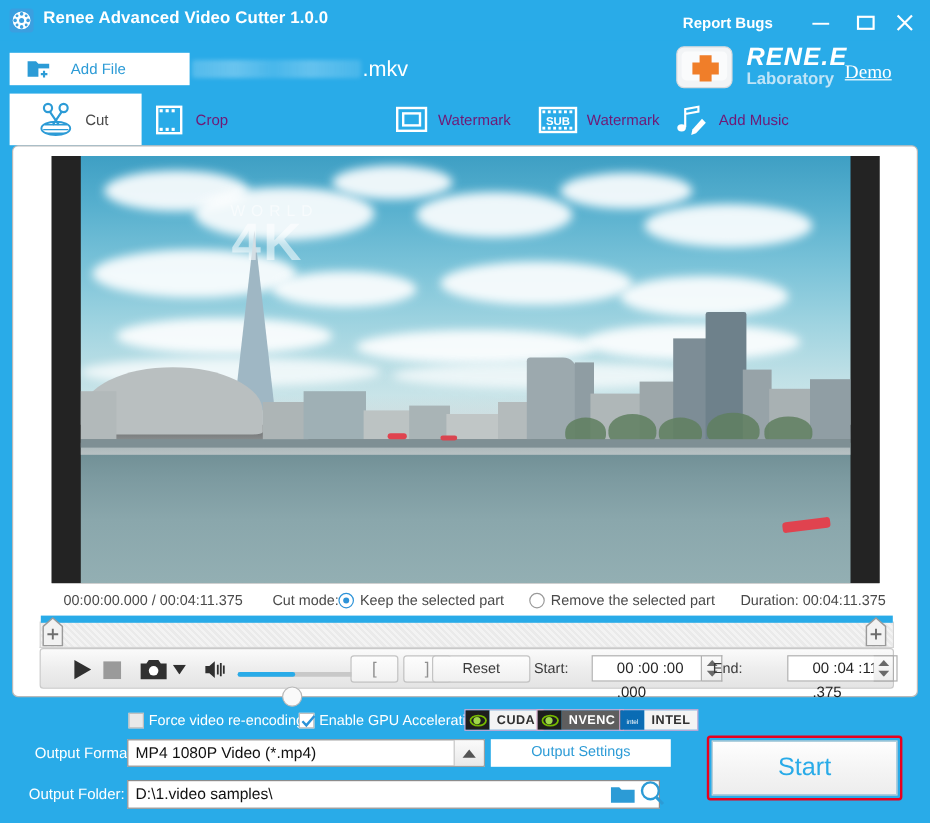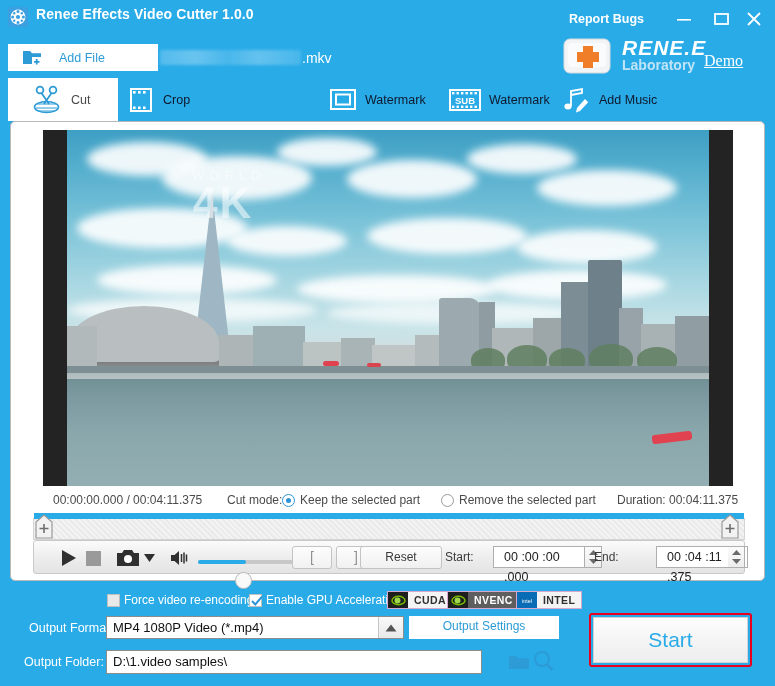--- a/index.html
+++ b/index.html
@@ -59,34 +59,34 @@
   .file-blur {
     width: 141px; height: 15px;
     background: linear-gradient(90deg,
       rgba(255,255,255,.20), rgba(255,255,255,.30) 25%,
       rgba(255,255,255,.15) 48%, rgba(255,255,255,.28) 70%,
       rgba(255,255,255,.14));
     filter: blur(1.6px);
     border-radius: 2px;
   }
   .file-ext {
-    font-size: 14px; color: #ffffff; margin-left: 1px;
+    font-size: 18px; color: #ffffff; margin-left: 1px;
   }
 
   
   .tabbar {
     position: absolute; left: 0; top: 78px; width: 643px; height: 43px;
   }
   .tab {
     position: absolute; top: 0; height: 43px;
     display: flex; align-items: center; cursor: pointer;
   }
   .tab .tab-ico { flex: 0 0 auto; display:flex; justify-content:center; }
   .tab .tab-lbl {
-    font-size: 12.5px; color: #0f172a; margin-left: 7px; white-space: nowrap;
+    font-size: 12.5px; color: #701a75; margin-left: 7px; white-space: nowrap;
   }
   .tab.active { background: #ffffff; }
   .tab.active .tab-lbl { color: #4A4A4A; }
 
   
   .panel {
     position: absolute; left: 10px; top: 121px; width: 755px; height: 460px;
     background: #ffffff; border: 1px solid #B9B9B9; border-radius: 5px;
   }
   .video-area {
@@ -208,21 +208,21 @@
     background: linear-gradient(180deg,#FDFDFD,#F0F0F0);
     border:1px solid #C3C3C3; border-radius:3px;
     color:#3A3A3A; font-size:12px; text-align:center; line-height:21px; cursor:pointer;
   }
   .tlabel { position:absolute; top:9px; font-size:12px; color:#3A3A3A; }
   .t-start { left:411px; }
   .t-end   { left:560px; }
   .tfield {
     position:absolute; top:5px; height:22px;
     background:#fff; border:1px solid #AFAFAF;
-    font-size:12.5px; color:#222; line-height:20px; padding-left:10px;
+    font-size:12.5px; color:#222; line-height:20px; padding-left:20px;
     font-family:"Liberation Sans", sans-serif;
   }
   .f-start { left:459px; width:92px; }
   .f-end   { left:622px; width:92px; }
   .spin {
     position:absolute; top:5px; width:17px; height:22px;
     background: linear-gradient(180deg,#FBFBFB,#EDEDED);
     border:1px solid #AFAFAF; border-left:none; cursor:pointer;
   }
   .s-start { left:551px; }
@@ -276,21 +276,21 @@
     background: linear-gradient(180deg,#FAFAFA,#E9E9E9);
     border-left:1px solid #C5C5C5; cursor:pointer;
     display:flex; align-items:center; justify-content:center;
   }
   .outset-btn {
     position:absolute; left:409px; top:616px; width:150px; height:23px;
     background:#ffffff; cursor:pointer;
     font-size:12px; color:#2C9BD6; text-align:center; line-height:21px;
   }
   .folder-field {
-    position:absolute; left:106px; top:650px; width:376px; height:24px;
+    position:absolute; left:106px; top:650px; width:444px; height:24px;
     background:#ffffff; border:1px solid #8C8C8C;
   }
   .folder-val { position:absolute; left:6px; top:3px; font-size:13px; color:#111; }
   .f-ico { position:absolute; top:4px; cursor:pointer; }
   .f-ico svg{display:block;}
   .ico-folder { left:509px; }
   .ico-search { left:533px; }
 
   .start-wrap {
     position:absolute; left:589px; top:613px; width:163px; height:54px;
@@ -315,21 +315,21 @@
       <circle cx="10" cy="4.6" r="1.5" fill="#3B9FE0"></circle>
       <circle cx="10" cy="15.4" r="1.5" fill="#3B9FE0"></circle>
       <circle cx="4.6" cy="10" r="1.5" fill="#3B9FE0"></circle>
       <circle cx="15.4" cy="10" r="1.5" fill="#3B9FE0"></circle>
       <circle cx="6.2" cy="6.2" r="1.2" fill="#3B9FE0"></circle>
       <circle cx="13.8" cy="13.8" r="1.2" fill="#3B9FE0"></circle>
       <circle cx="13.8" cy="6.2" r="1.2" fill="#3B9FE0"></circle>
       <circle cx="6.2" cy="13.8" r="1.2" fill="#3B9FE0"></circle>
     </svg>
   </div>
-  <div class="app-title">Renee Effects Video Cutter 1.0.0</div>
+  <div class="app-title">Renee Advanced Video Cutter 1.0.0</div>
   <div class="report-bugs">Report Bugs</div>
 
   <div class="win-btn btn-min">
     <svg width="22" height="20">
         <rect x="4" y="11" width="14" height="1.6" fill="#fff"></rect>
       </svg>
   </div>
   <div class="win-btn btn-max">
     <svg width="22" height="20">
         <rect x="5" y="6" width="13" height="10" fill="none" stroke="#fff" stroke-width="1.8"></rect>

